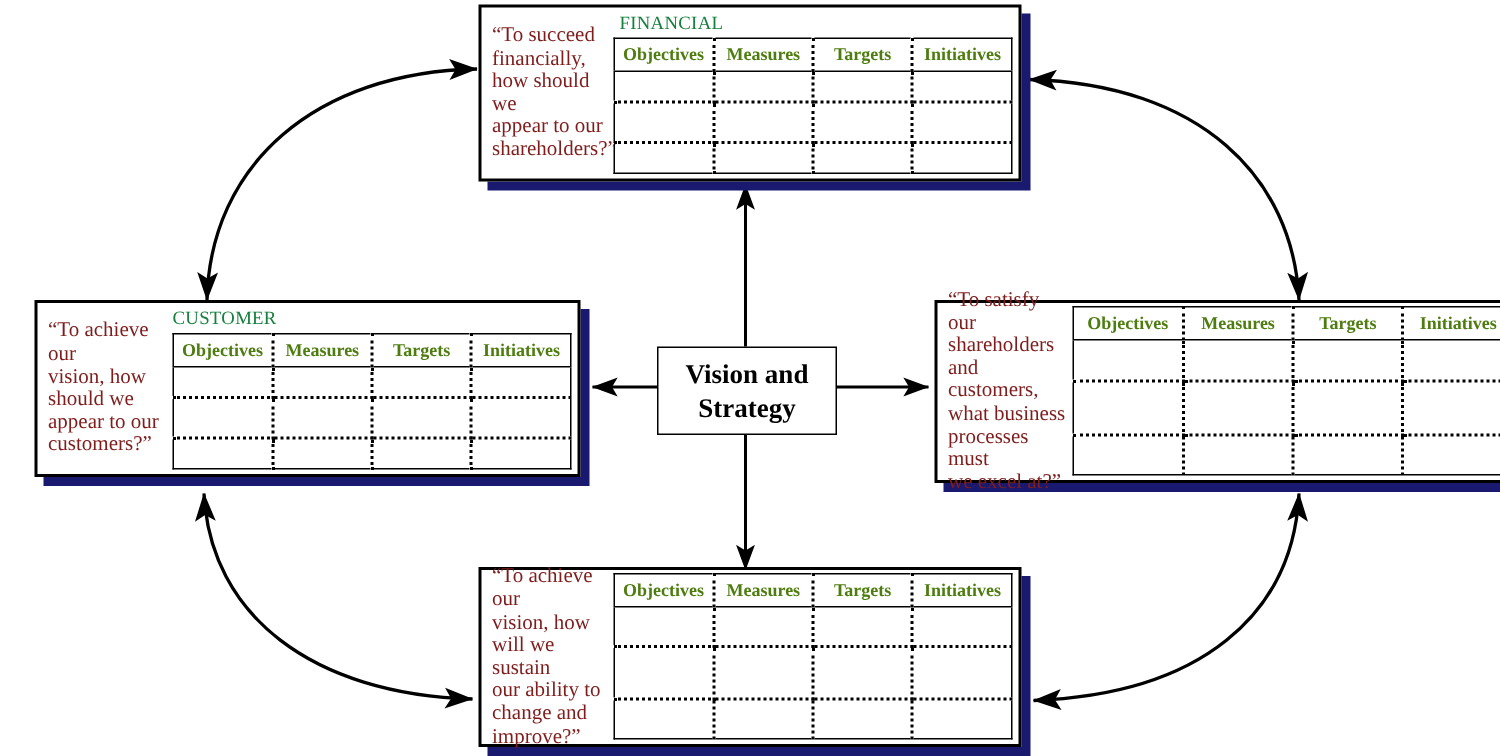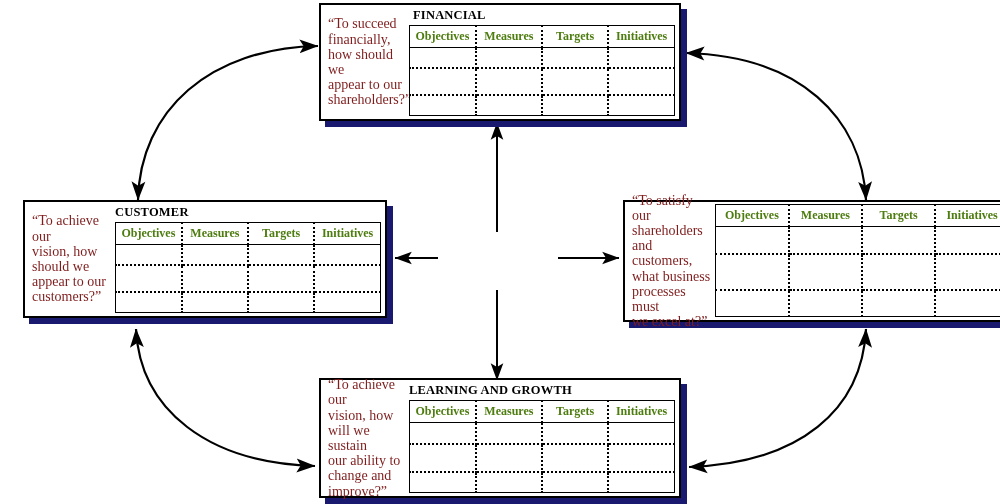--- a/index.html
+++ b/index.html
@@ -74,23 +74,23 @@
   .gridwrap {
     flex: 1 1 auto;
     display: flex;
     flex-direction: column;
     box-sizing: border-box;
     padding: 2px 4px 3px 0;
     min-width: 0;
   }
   .ptitle {
     font-size: 12.5px;
-    font-weight: bold;
+    font-weight: normal;
     letter-spacing: 0.2px;
-    color: #000000;
+    color: #15803d;
     padding: 1px 0 2px 4px;
     text-align: left;
     white-space: nowrap;
   }
   .ptitle.center { text-align: left; padding-left: 0; }
 
   table.grid {
     border-collapse: collapse;
     table-layout: fixed;
     width: 100%;
@@ -311,21 +311,20 @@
     <div class="body">
       <div class="qwrap" style="width:88px;">
         <div class="question">“To achieve our
 vision, how
 will we sustain
 our ability to
 change and
 improve?”</div>
       </div>
       <div class="gridwrap">
-        <div class="ptitle center">LEARNING AND GROWTH</div>
         <table class="grid">
           <thead>
             <tr>
               <th>Objectives</th>
               <th>Measures</th>
               <th>Targets</th>
               <th>Initiatives</th>
             </tr>
           </thead>
           <tbody>
@@ -346,14 +345,18 @@
                 <td></td>
                 <td></td>
                 <td></td>
               </tr>
           </tbody>
         </table>
       </div>
     </div>
   </div>
 
+  <div id="center-box" style="left:438px; top:231px; width:120px; height:59px;">
+    <div class="ctext">Vision and
+Strategy</div>
+  </div>
 
 </div>
 
 </body></html>

